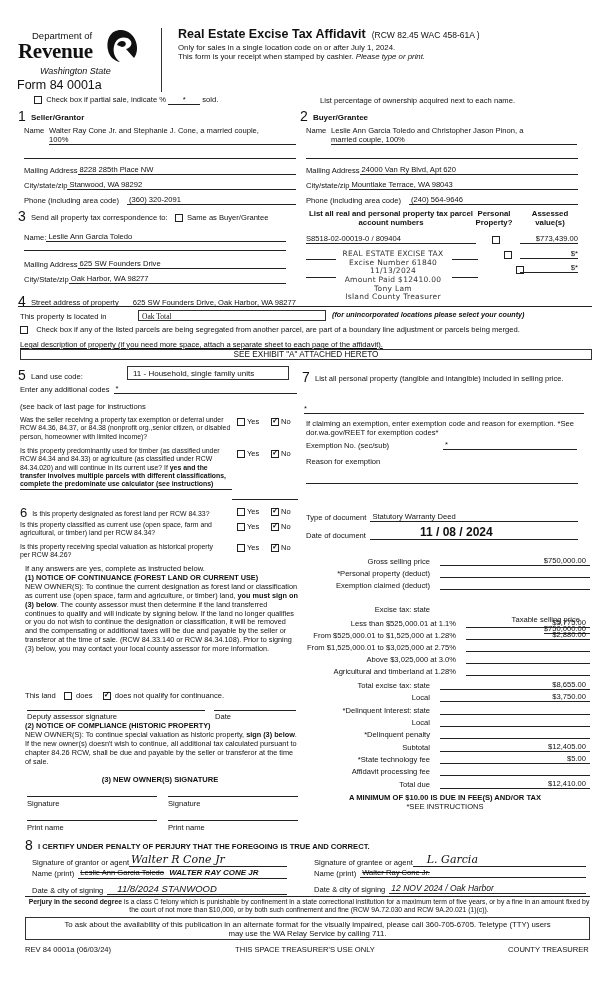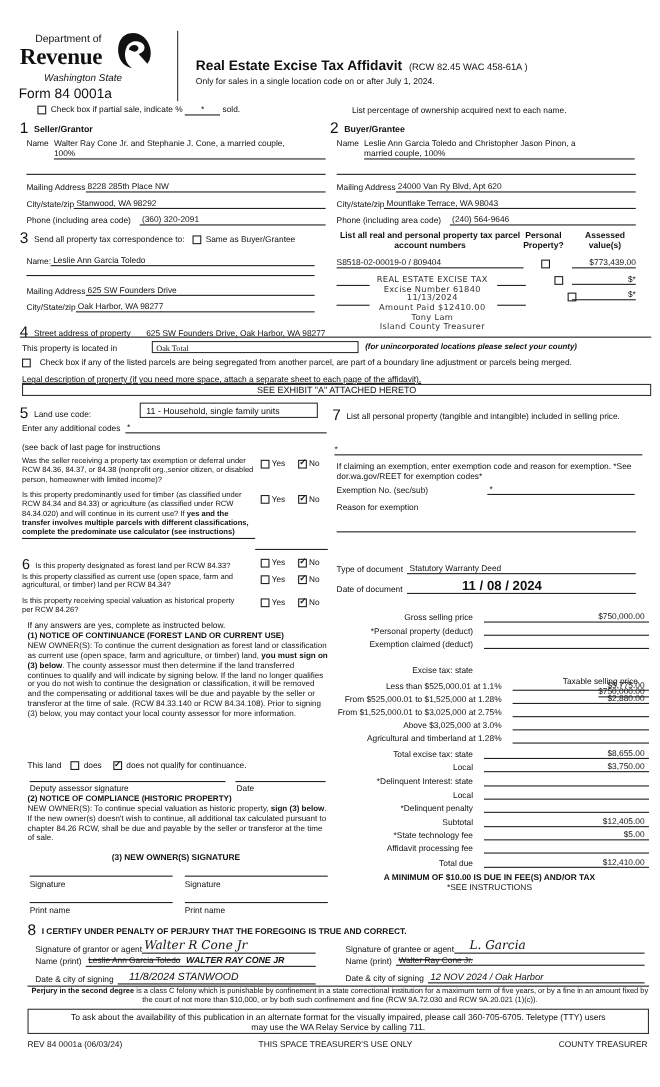--- a/index.html
+++ b/index.html
@@ -37,25 +37,29 @@
   <div class="abs" style="left:0;top:9px;font-family:'Liberation Serif',serif;font-weight:bold;font-size:21px;letter-spacing:-0.3px;">Revenue</div>
   <div class="abs" style="left:22px;top:36px;font-style:italic;font-size:9px;">Washington State</div>
   <svg class="abs" style="left:86px;top:-2px;" width="34" height="36" viewBox="0 0 34 36">
     <path d="M17 2 C6 2 2 12 4 22 C5 28 10 33 16 34 C10 30 8 22 11 15 C14 9 22 8 26 12 C29 15 27 20 22 21 L30 30 C33 26 34 20 32 14 C30 7 24 2 17 2 Z" fill="#111"></path>
     <path d="M13 17 C14 13 19 12 21 14 C23 16 21 19 18 19 Z" fill="#111"></path>
   </svg>
 </div>
 <div class="abs" style="left:17px;top:78px;font-size:12.5px;">Form 84 0001a</div>
 <div class="abs" style="left:161px;top:28px;width:1px;height:64px;background:#333;"></div>
 <div class="abs" style="left:178px;top:27px;width:420px;">
-  <div style="white-space:nowrap;margin-top:26px;">
+  <div style="white-space:nowrap;">
     <span style="font-size:12.5px;font-weight:bold;">Real Estate Excise Tax Affidavit</span>
     <span style="font-size:8.5px;margin-left:4px;">(RCW 82.45 WAC 458-61A )</span>
   </div>
   <div style="font-size:7.8px;margin-top:1px;">Only for sales in a single location code on or after July 1, 2024.</div>
+  <div style="font-size:7.8px;">
+    <span>This form is your receipt when stamped by cashier.</span>
+    <i>Please type or print.</i>
+  </div>
 </div>
 
 <div class="abs" style="left:34px;top:95px;white-space:nowrap;">
   <span class="cb"></span>
   <span>Check box if partial sale, indicate %</span>
   <span style="display:inline-block;width:32px;border-bottom:1px solid #222;text-align:center;">*</span>
   <span>sold.</span>
 </div>
 <div class="abs" style="left:302px;top:96px;margin-left:18px;">List percentage of ownership acquired next to each name.</div>
 

